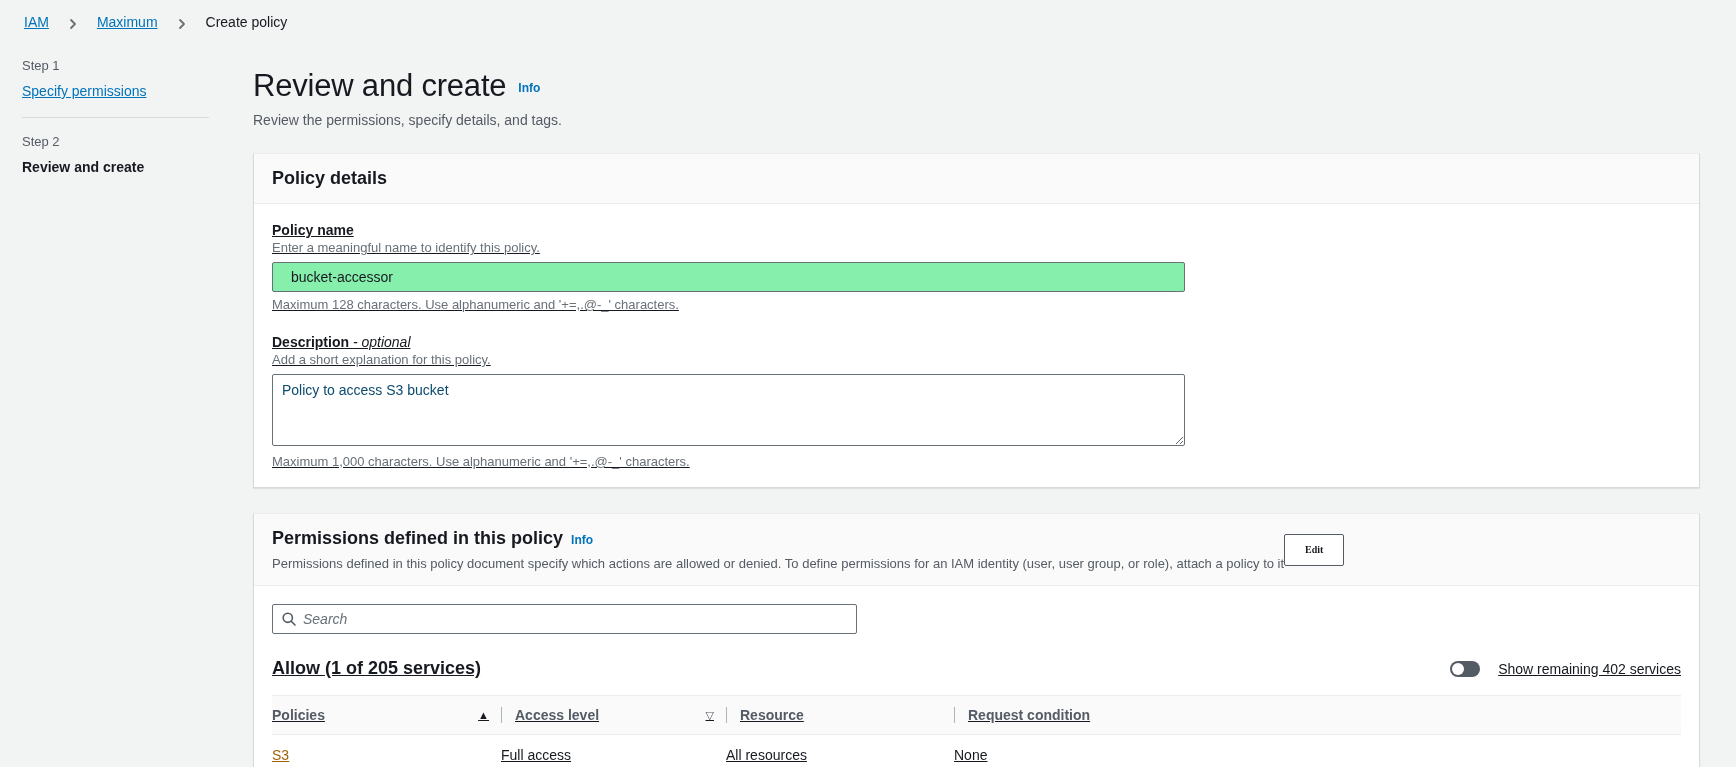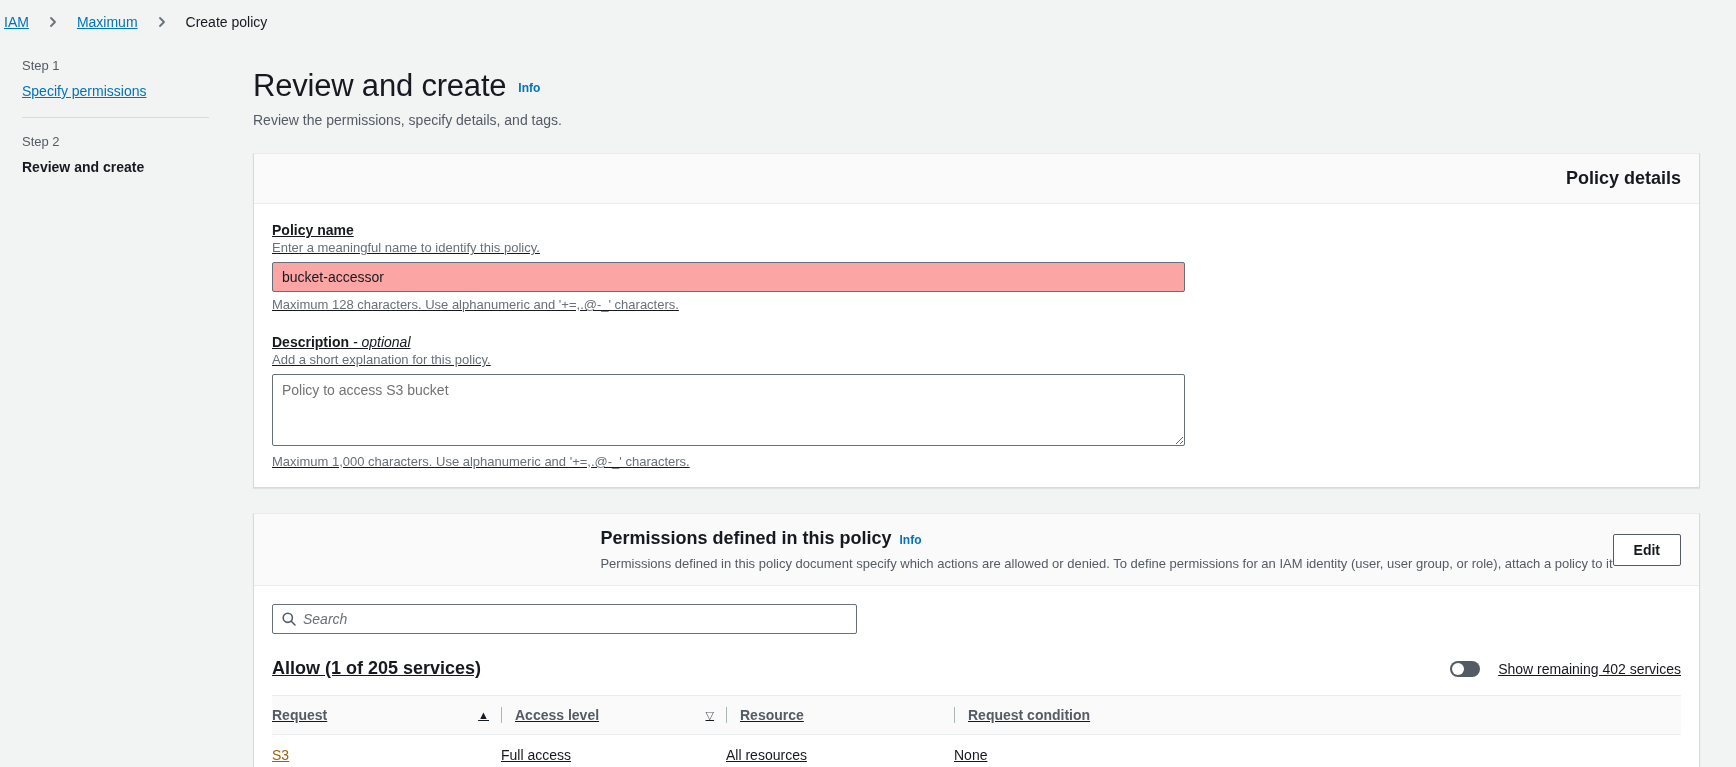--- a/index.html
+++ b/index.html
@@ -11,23 +11,23 @@
     background: #f2f3f3;
     font-family: "Liberation Sans", "DejaVu Sans", sans-serif;
     font-size: 14px;
     color: #16191f;
     -webkit-font-smoothing: antialiased;
   }
 
   
   .breadcrumb {
     display: flex;
-    align-items: center;
+    align-items: flex-end;
     gap: 19px;
-    padding: 14px 0 10px 4px;
+    padding: 14px 0 10px 24px;
     font-size: 14px;
   }
   .crumb-link {
     color: #0073bb;
     text-decoration: underline;
     cursor: pointer;
     white-space: nowrap;
   }
   .crumb-current {
     color: #16191f;
@@ -122,21 +122,21 @@
     border-radius: 0;
     box-shadow: 0 1px 1px 0 rgba(0,28,36,0.08);
     margin-top: 25px;
   }
   .card-header {
     background: #fafafa;
     border-bottom: 1px solid #eaeded;
     padding: 14px 18px 14px 18px;
     display: flex;
     align-items: center;
-    justify-content: flex-end;
+    justify-content: flex-start;
   }
   .card-header-left { min-width: 0; }
   h2.card-title {
     font-size: 18px;
     font-weight: bold;
     margin: 0;
     color: #16191f;
     display: flex;
     align-items: baseline;
     gap: 8px;
@@ -169,52 +169,52 @@
     margin-bottom: 7px;
   }
   .field-constraint {
     font-size: 13px;
     color: #687078;
     margin-top: 5px;
   }
   input.text-input {
     width: 913px;
     height: 30px;
-    padding: 4px 9px;
+    padding: 4px 18px;
     border: 1px solid #687078;
     border-radius: 2px;
     font-family: inherit;
     font-size: 14px;
     color: #16191f;
-    background: #fca5a5;
+    background: #86efac;
     outline: none;
   }
   textarea.text-area {
     width: 913px;
     height: 72px;
     padding: 6px 9px;
     border: 1px solid #687078;
     border-radius: 2px;
     font-family: inherit;
     font-size: 14px;
-    color: #737373;
+    color: #0c4a6e;
     background: #fff;
     outline: none;
     resize: vertical;
     line-height: 1.4;
   }
 
   
   .btn {
     background: #ffffff;
     border: 1px solid #545b64;
     border-radius: 2px;
     color: #16191f;
-    font-family: Liberation Sans, sans-serif;
-    font-size: 14px;
+    font-family: Liberation Serif, serif;
+    font-size: 10px;
     font-weight: bold;
     padding: 5px 20px;
     cursor: pointer;
     line-height: 20px;
     white-space: nowrap;
   }
 
   
   .search-wrap {
     position: relative;
@@ -447,21 +447,21 @@
           <colgroup>
             <col style="width:229px">
             <col style="width:225px">
             <col style="width:228px">
             <col style="width:auto">
           </colgroup>
           <thead>
             <tr>
               <th>
                 <div class="th-inner">
-                  <span>Request</span>
+                  <span>Policies</span>
                   <span class="sort-arrow">▲</span>
                 </div>
               </th>
               <th>
                 <div class="th-inner th-divider">
                   <span>Access level</span>
                   <span class="sort-arrow inactive">▽</span>
                 </div>
               </th>
               <th>

